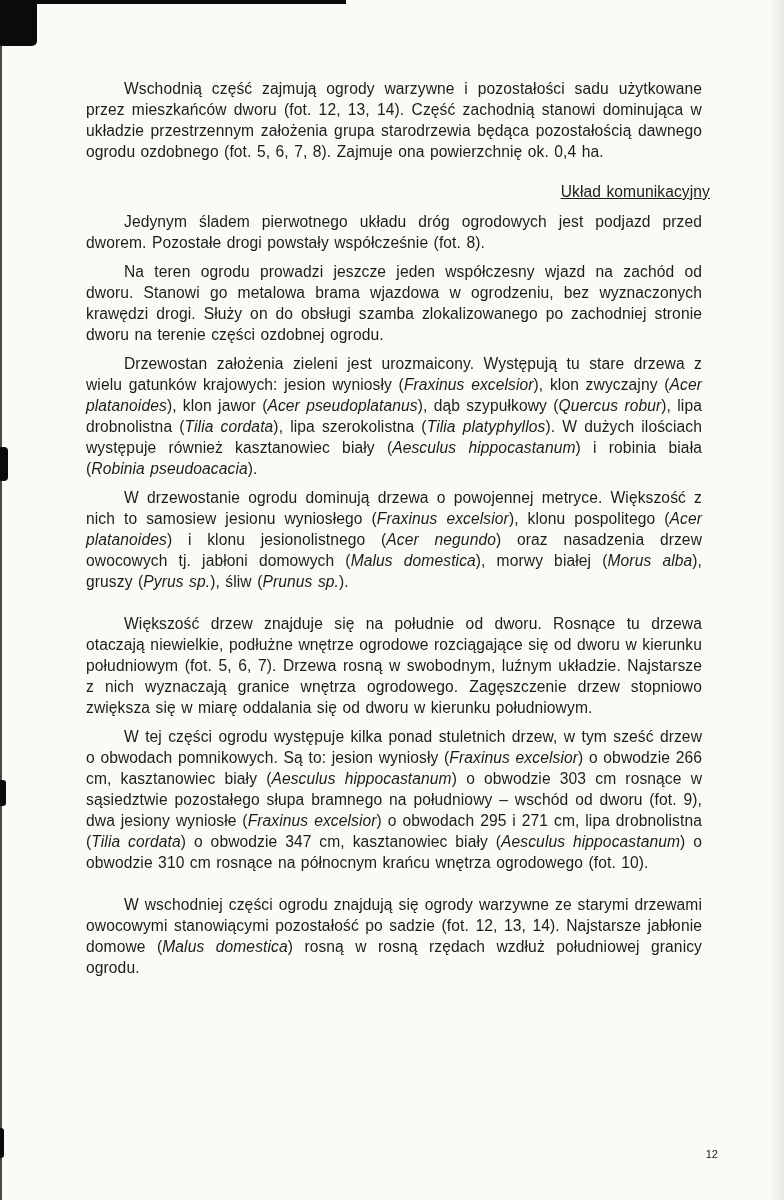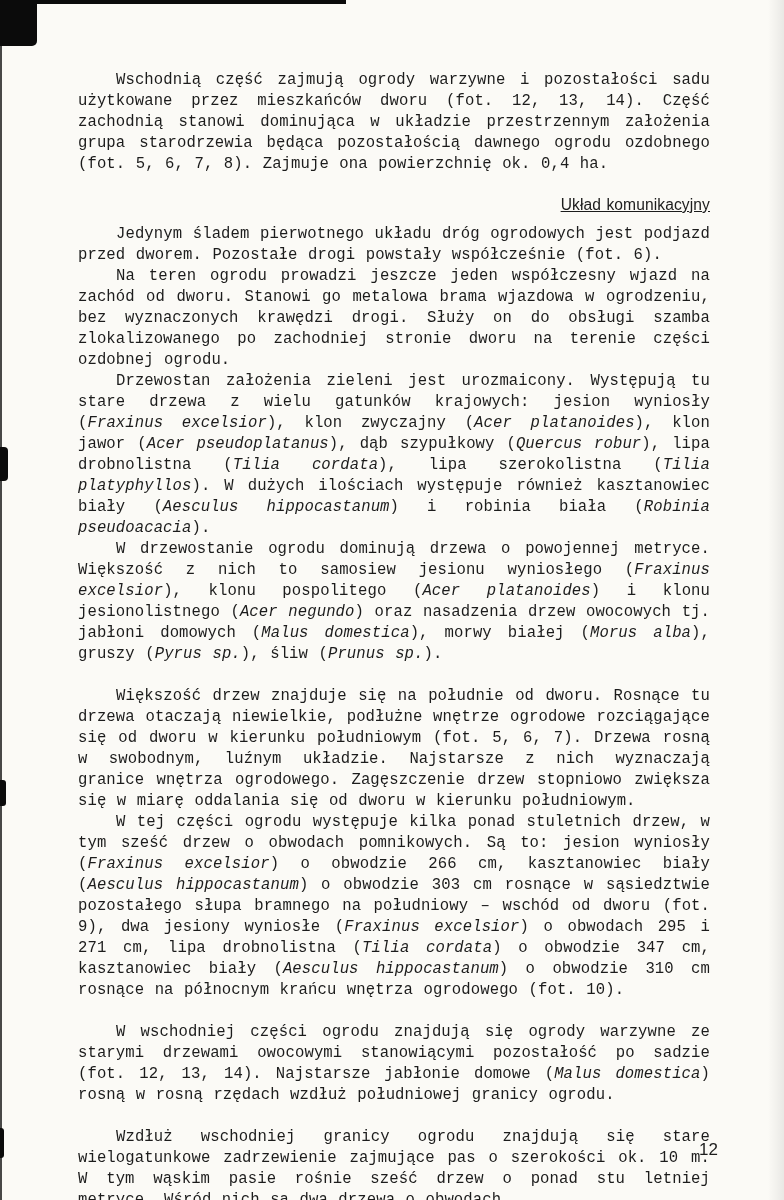--- a/index.html
+++ b/index.html
@@ -22,43 +22,42 @@
     left: 78px;
     top: 70px;
     width: 632px;
     font-size: 15.6px;
     line-height: 21px;
     text-align: justify;
     letter-spacing: 0.1px;
     word-spacing: 1px;
   }
   .content p.para {
-    margin: 0;
+    margin: 8px;
     text-indent: 38px;
-    font-family: Liberation Mono, monospace;
   }
   .content p.para.gap {
     margin-top: 21px;
   }
   .content h2.section-heading {
     font-size: 15.6px;
     font-weight: normal;
     line-height: 21px;
     text-decoration: underline;
     margin: 19px 0 9px 0;
     text-align: right;
   }
   .content em {
     font-style: italic;
   }
   .page-number {
     position: absolute;
     right: 66px;
     bottom: 40px;
-    font-size: 17px;
+    font-size: 11px;
     color: #1c1c1c;
   }
   
   .scan-mark { position: absolute; background: #0b0b0b; }
   .mark-corner   { left: 0; top: 0; width: 37px; height: 46px; border-radius: 0 0 5px 0; }
   .mark-topline  { left: 0; top: 0; width: 346px; height: 4px; }
   .mark-leftline { left: 0; top: 0; width: 2px; height: 1200px; background: rgba(12,12,12,0.75); }
   .mark-blob1    { left: 0; top: 447px; width: 8px; height: 34px; border-radius: 0 4px 4px 0; }
   .mark-blob2    { left: 0; top: 780px; width: 6px; height: 26px; border-radius: 0 3px 3px 0; }
   .mark-blob3    { left: 0; top: 1128px; width: 4px; height: 30px; border-radius: 0 3px 3px 0; }
@@ -77,26 +76,25 @@
   <div class="scan-mark mark-leftline"></div>
   <div class="scan-mark mark-topline"></div>
   <div class="scan-mark mark-corner"></div>
   <div class="scan-mark mark-blob1"></div>
   <div class="scan-mark mark-blob2"></div>
   <div class="scan-mark mark-blob3"></div>
 
   <div class="content">
       <p class="para"><span>Wschodnią część zajmują ogrody warzywne i pozostałości sadu użytkowane przez mieszkańców dworu (fot. 12, 13, 14). Część zachodnią stanowi dominująca w układzie przestrzennym założenia grupa starodrzewia będąca pozostałością dawnego ogrodu ozdobnego (fot. 5, 6, 7, 8). Zajmuje ona powierzchnię ok. 0,4 ha.</span></p>
       <h2 class="section-heading">Układ komunikacyjny</h2>
-      <p class="para"><span>Jedynym śladem pierwotnego układu dróg ogrodowych jest podjazd przed dworem. Pozostałe drogi powstały współcześnie (fot. 6).</span></p>
+      <p class="para"><span>Jedynym śladem pierwotnego układu dróg ogrodowych jest podjazd przed dworem. Pozostałe drogi powstały współcześnie (fot. 8).</span></p>
       <p class="para"><span>Na teren ogrodu prowadzi jeszcze jeden współczesny wjazd na zachód od dworu. Stanowi go metalowa brama wjazdowa w ogrodzeniu, bez wyznaczonych krawędzi drogi. Służy on do obsługi szamba zlokalizowanego po zachodniej stronie dworu na terenie części ozdobnej ogrodu.</span></p>
       <p class="para"><span>Drzewostan założenia zieleni jest urozmaicony. Występują tu stare drzewa z wielu gatunków krajowych: jesion wyniosły (</span><em>Fraxinus excelsior</em><span>), klon zwyczajny (</span><em>Acer platanoides</em><span>), klon jawor (</span><em>Acer pseudoplatanus</em><span>), dąb szypułkowy (</span><em>Quercus robur</em><span>), lipa drobnolistna (</span><em>Tilia cordata</em><span>), lipa szerokolistna (</span><em>Tilia platyphyllos</em><span>). W dużych ilościach występuje również kasztanowiec biały (</span><em>Aesculus hippocastanum</em><span>) i robinia biała (</span><em>Robinia pseudoacacia</em><span>).</span></p>
       <p class="para"><span>W drzewostanie ogrodu dominują drzewa o powojennej metryce. Większość z nich to samosiew jesionu wyniosłego (</span><em>Fraxinus excelsior</em><span>), klonu pospolitego (</span><em>Acer platanoides</em><span>) i klonu jesionolistnego (</span><em>Acer negundo</em><span>) oraz nasadzenia drzew owocowych tj. jabłoni domowych (</span><em>Malus domestica</em><span>), morwy białej (</span><em>Morus alba</em><span>), gruszy (</span><em>Pyrus sp.</em><span>), śliw (</span><em>Prunus sp.</em><span>).</span></p>
       <p class="para gap"><span>Większość drzew znajduje się na południe od dworu. Rosnące tu drzewa otaczają niewielkie, podłużne wnętrze ogrodowe rozciągające się od dworu w kierunku południowym (fot. 5, 6, 7). Drzewa rosną w swobodnym, luźnym układzie. Najstarsze z nich wyznaczają granice wnętrza ogrodowego. Zagęszczenie drzew stopniowo zwiększa się w miarę oddalania się od dworu w kierunku południowym.</span></p>
       <p class="para"><span>W tej części ogrodu występuje kilka ponad stuletnich drzew, w tym sześć drzew o obwodach pomnikowych. Są to: jesion wyniosły (</span><em>Fraxinus excelsior</em><span>) o obwodzie 266 cm, kasztanowiec biały (</span><em>Aesculus hippocastanum</em><span>) o obwodzie 303 cm rosnące w sąsiedztwie pozostałego słupa bramnego na południowy – wschód od dworu (fot. 9), dwa jesiony wyniosłe (</span><em>Fraxinus excelsior</em><span>) o obwodach 295 i 271 cm, lipa drobnolistna (</span><em>Tilia cordata</em><span>) o obwodzie 347 cm, kasztanowiec biały (</span><em>Aesculus hippocastanum</em><span>) o obwodzie 310 cm rosnące na północnym krańcu wnętrza ogrodowego (fot. 10).</span></p>
       <p class="para gap"><span>W wschodniej części ogrodu znajdują się ogrody warzywne ze starymi drzewami owocowymi stanowiącymi pozostałość po sadzie (fot. 12, 13, 14). Najstarsze jabłonie domowe (</span><em>Malus domestica</em><span>) rosną w rosną rzędach wzdłuż południowej granicy ogrodu.</span></p>
-      <p class="para gap"><span>Wzdłuż wschodniej granicy ogrodu znajdują się stare wielogatunkowe zadrzewienie zajmujące pas o szerokości ok. 10 m. W tym wąskim pasie rośnie sześć drzew o ponad stu letniej metryce. Wśród nich są dwa drzewa o obwodach</span></p>
     </div>
 
   <div class="page-number">12</div>
 
   <div class="edge-shade"></div>
 </div>
 
 </body></html>

